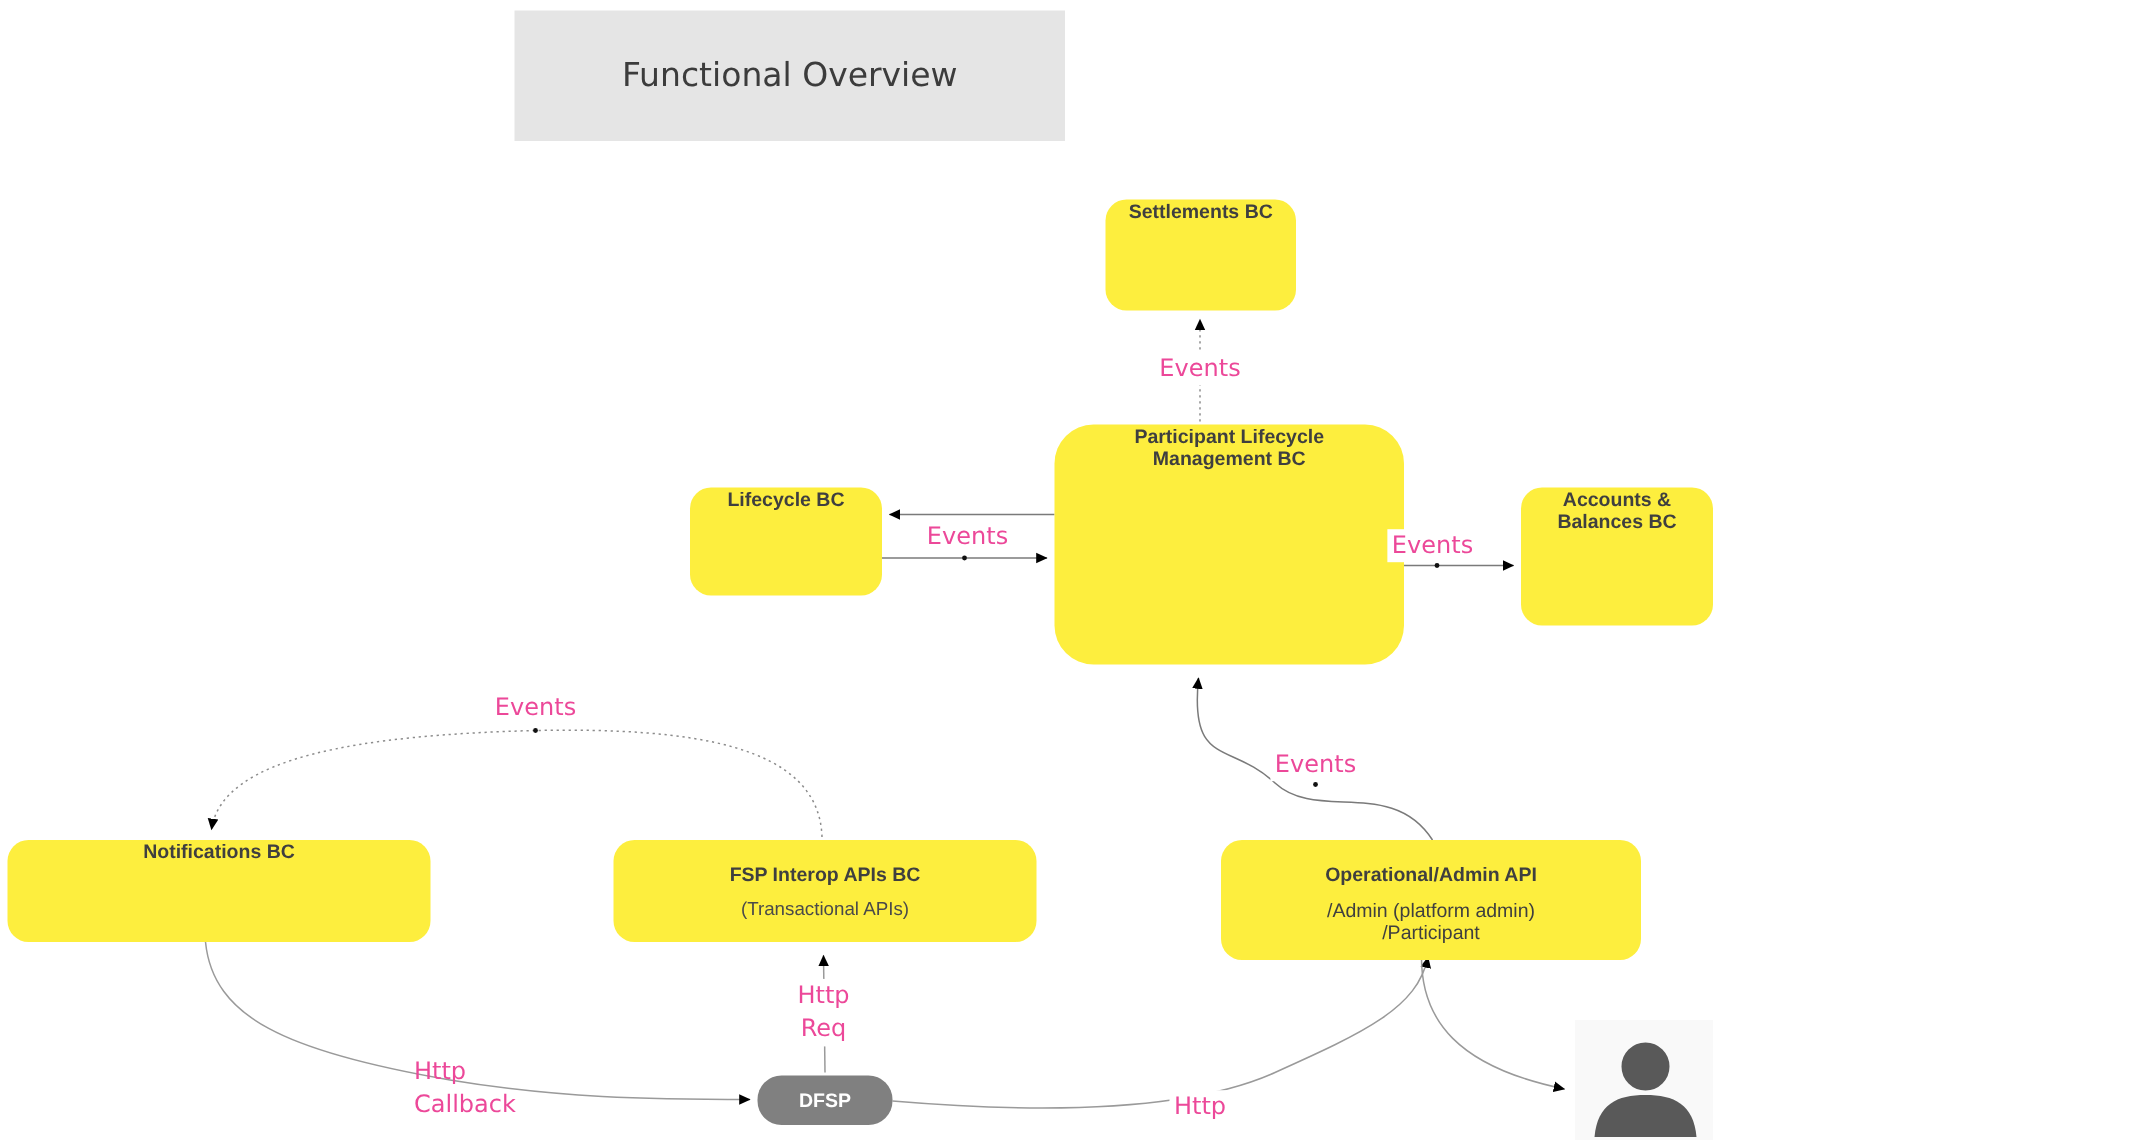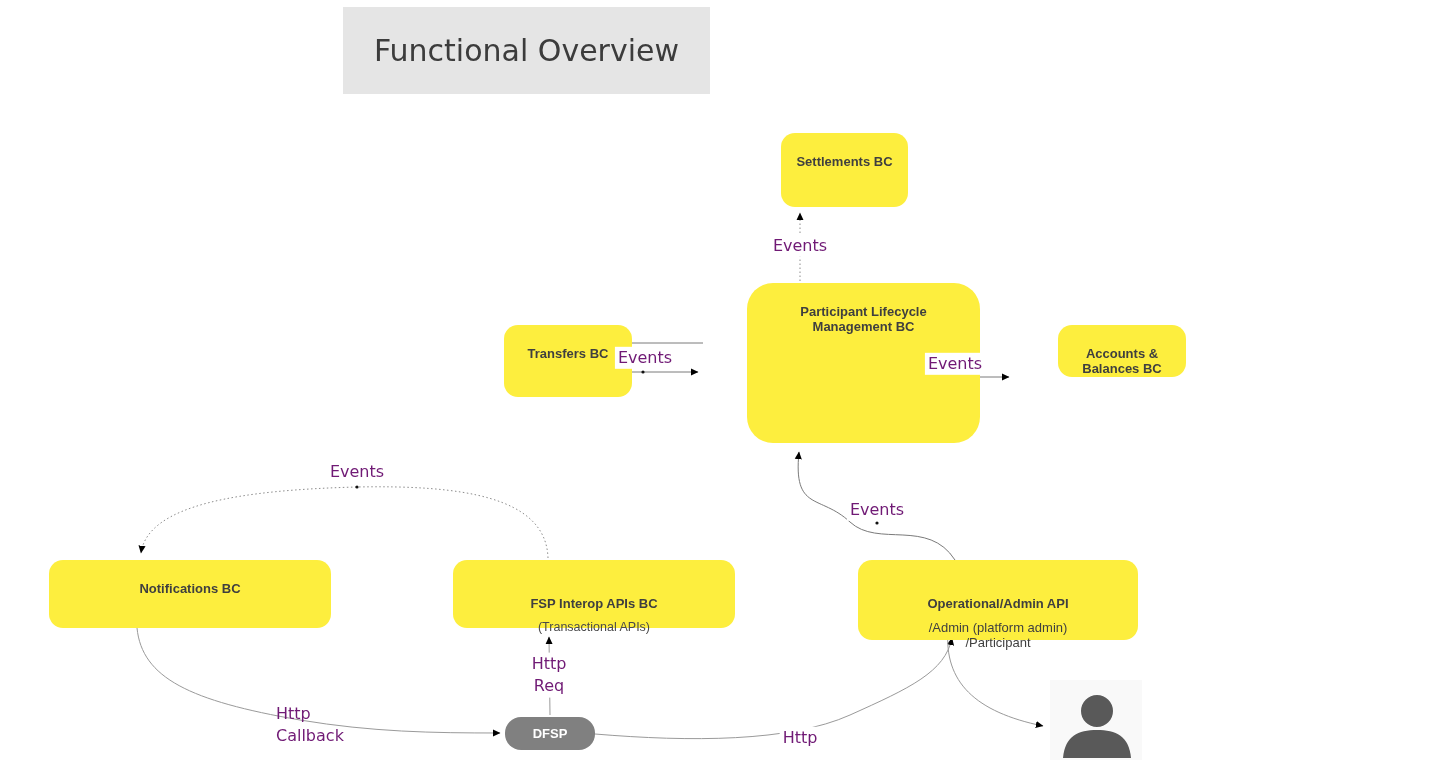--- a/index.html
+++ b/index.html
@@ -9,44 +9,43 @@
     background:#ffffff;
     font-family:"Liberation Sans", sans-serif;
     overflow:hidden;
   }
   #edge-layer{position:absolute;left:0;top:0;width:1429px;height:760px;}
   .title-box{
     position:absolute;left:343px;top:7px;width:367px;height:87px;
     background:var(--title-bg,#E5E5E5);
     display:flex;align-items:center;justify-content:center;
     font-family:"DejaVu Sans","Liberation Sans",sans-serif;
-    font-size:30px;color:#3c3c3c;
+    font-size:22px;color:#3c3c3c;
   }
   .node{
     position:absolute;
     background:var(--node-fill,#FDEE3E);
     color:var(--node-text,#3F3F3F);
     border-radius:14px;
     text-align:center;
     font-size:13px;font-weight:700;
     white-space:pre-line;
     box-sizing:border-box;
-    padding-top:21px;
-    margin-left:44px;
+    padding-top:0;
   }
   .node .sublabel{
     display:block;margin-top:9px;white-space:pre-line;
   }
   .sub-regular{font-weight:400;font-size:12.5px;color:#4a4a4a;}
   .sub-bold{font-weight:400;font-size:13px;}
   .edge-label{
     position:absolute;
     transform:translate(-50%,-50%);
     background:#ffffff;
-    color:#701a75;
+    color:#ec4899;
     font-size:16px;line-height:1.4;
     padding:0 3px;
     text-align:center;
     white-space:pre-line;
     font-family:"DejaVu Sans","Liberation Sans",sans-serif;
   }
   .edge-label.left-align{transform:none;text-align:left;background:transparent;}
   .dfsp-box{
     position:absolute;left:505px;top:717px;width:90px;height:33px;
     background:var(--dfsp-fill,#808080);
@@ -98,23 +97,23 @@
     <circle cx="357" cy="487" r="1.6" fill="#111"></circle>
   </svg>
 
   <div class="title-box">Functional Overview</div>
 
   <div class="node" style="left:737px;top:133px;width:127px;height:74px;">Settlements BC</div>
 
   <div class="node" style="left:703px;top:283px;width:233px;height:160px;border-radius:26px;">Participant Lifecycle
 Management BC</div>
 
-  <div class="node" style="left:460px;top:325px;width:128px;height:72px;">Transfers BC</div>
+  <div class="node" style="left:460px;top:325px;width:128px;height:72px;">Lifecycle BC</div>
 
-  <div class="node" style="left:1014px;top:325px;width:128px;height:52px;">Accounts &amp;
+  <div class="node" style="left:1014px;top:325px;width:128px;height:92px;">Accounts &amp;
 Balances BC</div>
 
   <div class="node" style="left:5px;top:560px;width:282px;height:68px;">Notifications BC</div>
 
   <div class="node" style="left:409px;top:560px;width:282px;height:68px;">
     <span>FSP Interop APIs BC</span>
     <span class="sublabel sub-regular">(Transactional APIs)</span>
   </div>
 
   <div class="node" style="left:814px;top:560px;width:280px;height:80px;">

